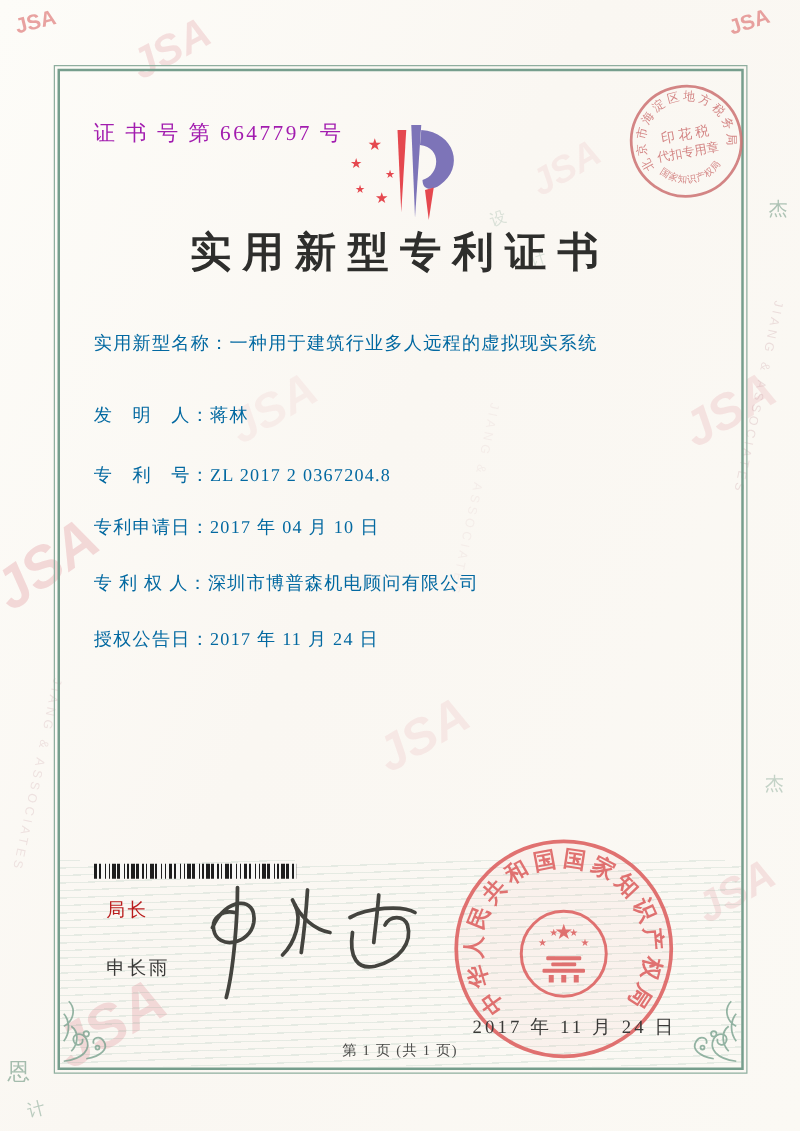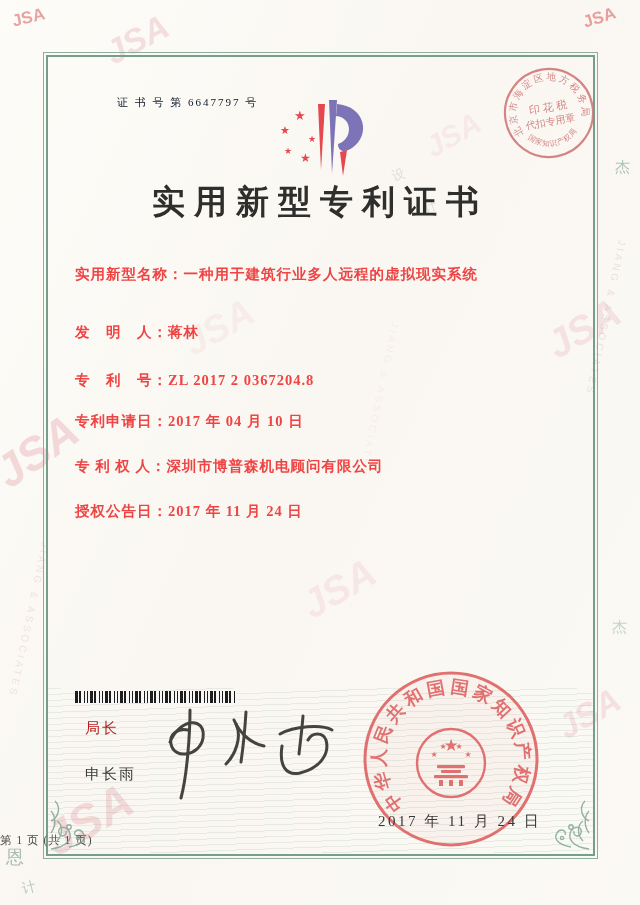--- a/index.html
+++ b/index.html
@@ -9,36 +9,36 @@
     font-family:"Liberation Serif","DejaVu Serif",serif;
     color:#3e3e3c;
   }
   .abs{position:absolute;}
   
   .frame-outer{left:43px;top:52px;width:553px;height:805px;border:1px solid #8fae9f;}
   .frame-inner{position:absolute;left:2px;top:2px;right:2px;bottom:2px;border:2px solid #769e8d;}
   
   .guilloche{left:47px;top:688px;width:546px;height:165px;
     background:repeating-linear-gradient(178deg,rgba(120,165,145,.16) 0 1px,transparent 1px 6px);}
-  .cert-no{left:75px;top:95px;font-size:11px;letter-spacing:2px;color:#0f172a;margin-left:42px;}
+  .cert-no{left:75px;top:95px;font-size:17px;letter-spacing:2px;color:#a21caf;}
   .title{left:0;top:180px;width:640px;text-align:center;font-size:33px;font-weight:bold;
     letter-spacing:9px;color:#2e2e2c;}
   .logo{left:266px;top:96px;width:124px;height:104px;}
-  .field{left:75px;font-size:14.5px;letter-spacing:1px;color:#ef4444;white-space:nowrap;font-weight:bold;}
+  .field{left:75px;font-size:14.5px;letter-spacing:1px;color:#0369a1;white-space:nowrap;}
   .f0{top:265px}.f1{top:323px}.f2{top:371px}.f3{top:412px}.f4{top:457px}.f5{top:502px}
   .paras{left:75px;top:531px;width:492px;font-size:13.5px;line-height:22.5px;text-align:justify;color:#3c3c3a;}
   .paras p{margin:0;text-indent:2em;}
   .barcode{left:75px;top:691px;width:162px;height:12px;
     background:repeating-linear-gradient(90deg,#1d1d1d 0 3px,#f7f7f5 3px 4px,#1d1d1d 4px 6px,#f7f7f5 6px 9px,#1d1d1d 9px 10px,#f7f7f5 10px 12px,#1d1d1d 12px 13px,#f7f7f5 13px 15px);}
   .officer-title{left:85px;top:719px;font-size:15px;letter-spacing:2px;color:#b91c1c;}
   .officer-name{left:85px;top:765px;font-size:15px;letter-spacing:2px;color:#3a3a38;text-align:right;}
   .signature{left:140px;top:700px;width:225px;height:115px;z-index:4;}
   .seal{left:352px;top:660px;width:198px;height:198px;z-index:3;opacity:.88;}
   .seal-date{left:378px;top:812px;font-size:15px;letter-spacing:2.5px;color:#3a3a38;z-index:5;}
-  .footer{left:0;top:833px;width:640px;font-size:11.5px;letter-spacing:1px;color:#4b4b49;}
+  .footer{left:0;top:833px;width:640px;text-align:center;font-size:11.5px;letter-spacing:1px;color:#4b4b49;}
   .tax-stamp{left:498px;top:62px;width:102px;height:102px;transform:rotate(-10deg);opacity:.85;}
   .flourish{width:72px;height:72px;z-index:2;}
   .flourish-bl{left:47px;top:781px;}
   .flourish-br{left:521px;top:781px;transform:scaleX(-1);}
   
   .wm{font-family:"Liberation Sans","DejaVu Sans",sans-serif;font-weight:bold;font-style:italic;
     color:#e2999f;pointer-events:none;white-space:nowrap;}
   .wm-corner{font-size:17px;color:#d85a5a;opacity:.55;font-style:normal;}
   .wm1{left:104px;top:20px;font-size:34px;transform:rotate(-28deg);opacity:.28;}
   .wm2{left:583px;top:8px;transform:rotate(-18deg);}

